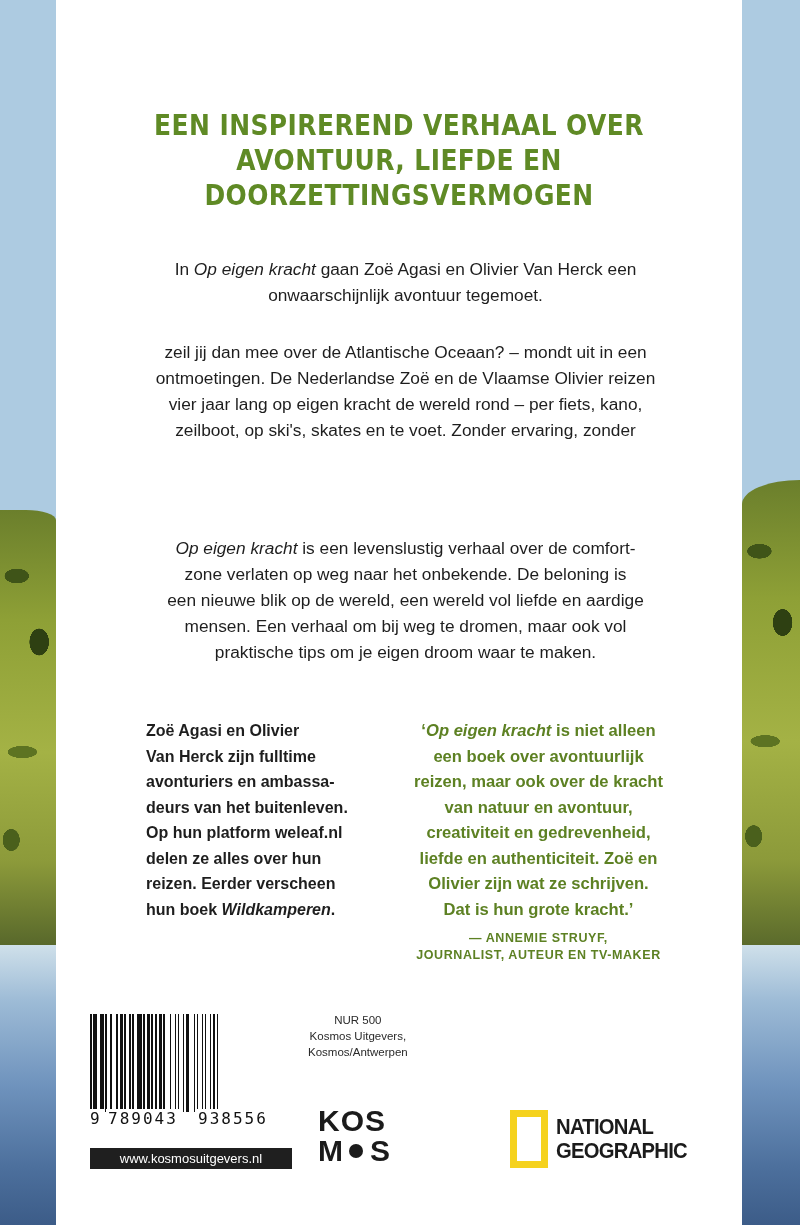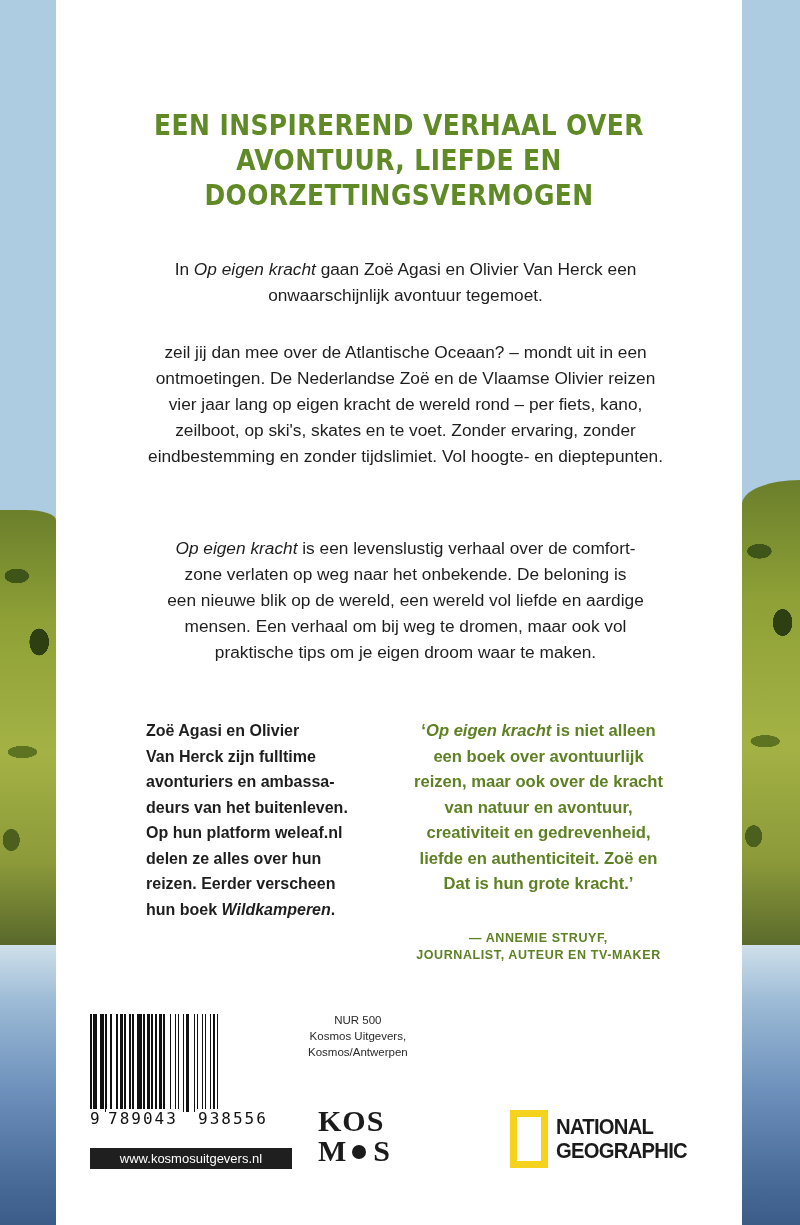--- a/index.html
+++ b/index.html
@@ -61,21 +61,21 @@
   .isbn .a { position: absolute; left: 0; top: 0; background: #fff; padding-right: 2px; }
   .isbn .b { position: absolute; left: 16px; top: 0; background: #fff; padding: 0 2px; }
   .isbn .c { position: absolute; left: 106px; top: 0; background: #fff; padding: 0 2px; }
   .url { position: absolute; left: 34px; top: 1148px; width: 202px; height: 21px; background: #1f1f1f;
     color: #ffffff; font-family: "Liberation Sans", sans-serif; font-size: 13px; line-height: 21px; text-align: center; }
 
   .imprint { position: absolute; left: 252px; top: 1012px; font-family: "Liberation Sans", sans-serif; font-size: 11.5px;
     line-height: 16px; color: #2a2a2a; }
   .imprint span { display: block; text-align: center; }
 
-  .kosmos { position: absolute; left: 262px; top: 1106px; width: 90px; height: 66px; font-family: Liberation Serif, serif;
+  .kosmos { position: absolute; left: 262px; top: 1106px; width: 90px; height: 66px; font-family: Liberation Sans, sans-serif;
     font-weight: bold; color: #1b1b1b; font-size: 30px; line-height: 30px; letter-spacing: 1px; }
   .kosmos .row { display: block; white-space: nowrap; }
   .kosmos .dot { display: inline-block; width: 14px; height: 14px; border-radius: 50%; background: #1b1b1b; margin: 0 7px 5px 5px; vertical-align: middle; }
 
   .natgeo { position: absolute; left: 454px; top: 1110px; display: flex; align-items: center; }
   .natgeo .frame { width: 38px; height: 58px; border: 7px solid #f5d21e; background: #fff; margin-right: 8px; }
   .natgeo .txt { font-family: "Liberation Sans", sans-serif; font-weight: bold; color: #1b1b1b; font-size: 22px;
     line-height: 24px; letter-spacing: -0.8px; transform: scaleX(0.92); transform-origin: left; }
   .natgeo .txt span { display: block; }
 </style>
@@ -104,21 +104,20 @@
   <div class="body p1">
     <span class="line"><span>In </span><em>Op eigen kracht</em><span> gaan Zoë Agasi en Olivier Van Herck een</span></span>
     <span class="line">onwaarschijnlijk avontuur tegemoet.</span>
   </div>
 
   <div class="body p2">
     <span class="line">zeil jij dan mee over de Atlantische Oceaan? – mondt uit in een</span>
     <span class="line">ontmoetingen. De Nederlandse Zoë en de Vlaamse Olivier reizen</span>
     <span class="line">vier jaar lang op eigen kracht de wereld rond – per fiets, kano,</span>
     <span class="line">zeilboot, op ski's, skates en te voet. Zonder ervaring, zonder</span>
-    <span class="line">eindbestemming en zonder tijdslimiet. Vol hoogte- en dieptepunten.</span>
   </div>
 
   <div class="body p3">
     <span class="line"><em>Op eigen kracht</em><span> is een levenslustig verhaal over de comfort-</span></span>
     <span class="line">zone verlaten op weg naar het onbekende. De beloning is</span>
     <span class="line">een nieuwe blik op de wereld, een wereld vol liefde en aardige</span>
     <span class="line">mensen. Een verhaal om bij weg te dromen, maar ook vol</span>
     <span class="line">praktische tips om je eigen droom waar te maken.</span>
   </div>
 
@@ -133,20 +132,21 @@
     <span class="line"><span>hun boek </span><em>Wildkamperen</em><span>.</span></span>
   </div>
 
   <div class="quote">
     <span class="line"><span>‘</span><em>Op eigen kracht</em><span> is niet alleen</span></span>
     <span class="line">een boek over avontuurlijk</span>
     <span class="line">reizen, maar ook over de kracht</span>
     <span class="line">van natuur en avontuur,</span>
     <span class="line">creativiteit en gedrevenheid,</span>
     <span class="line">liefde en authenticiteit. Zoë en</span>
+    <span class="line">Olivier zijn wat ze schrijven.</span>
     <span class="line">Dat is hun grote kracht.’</span>
   </div>
   <div class="attrib">
     <span>— ANNEMIE STRUYF,</span>
     <span>JOURNALIST, AUTEUR EN TV-MAKER</span>
   </div>
 
   <div class="barcode">
     <div class="bars" id="bars">
         <i style="width: 1.6px;"></i>

